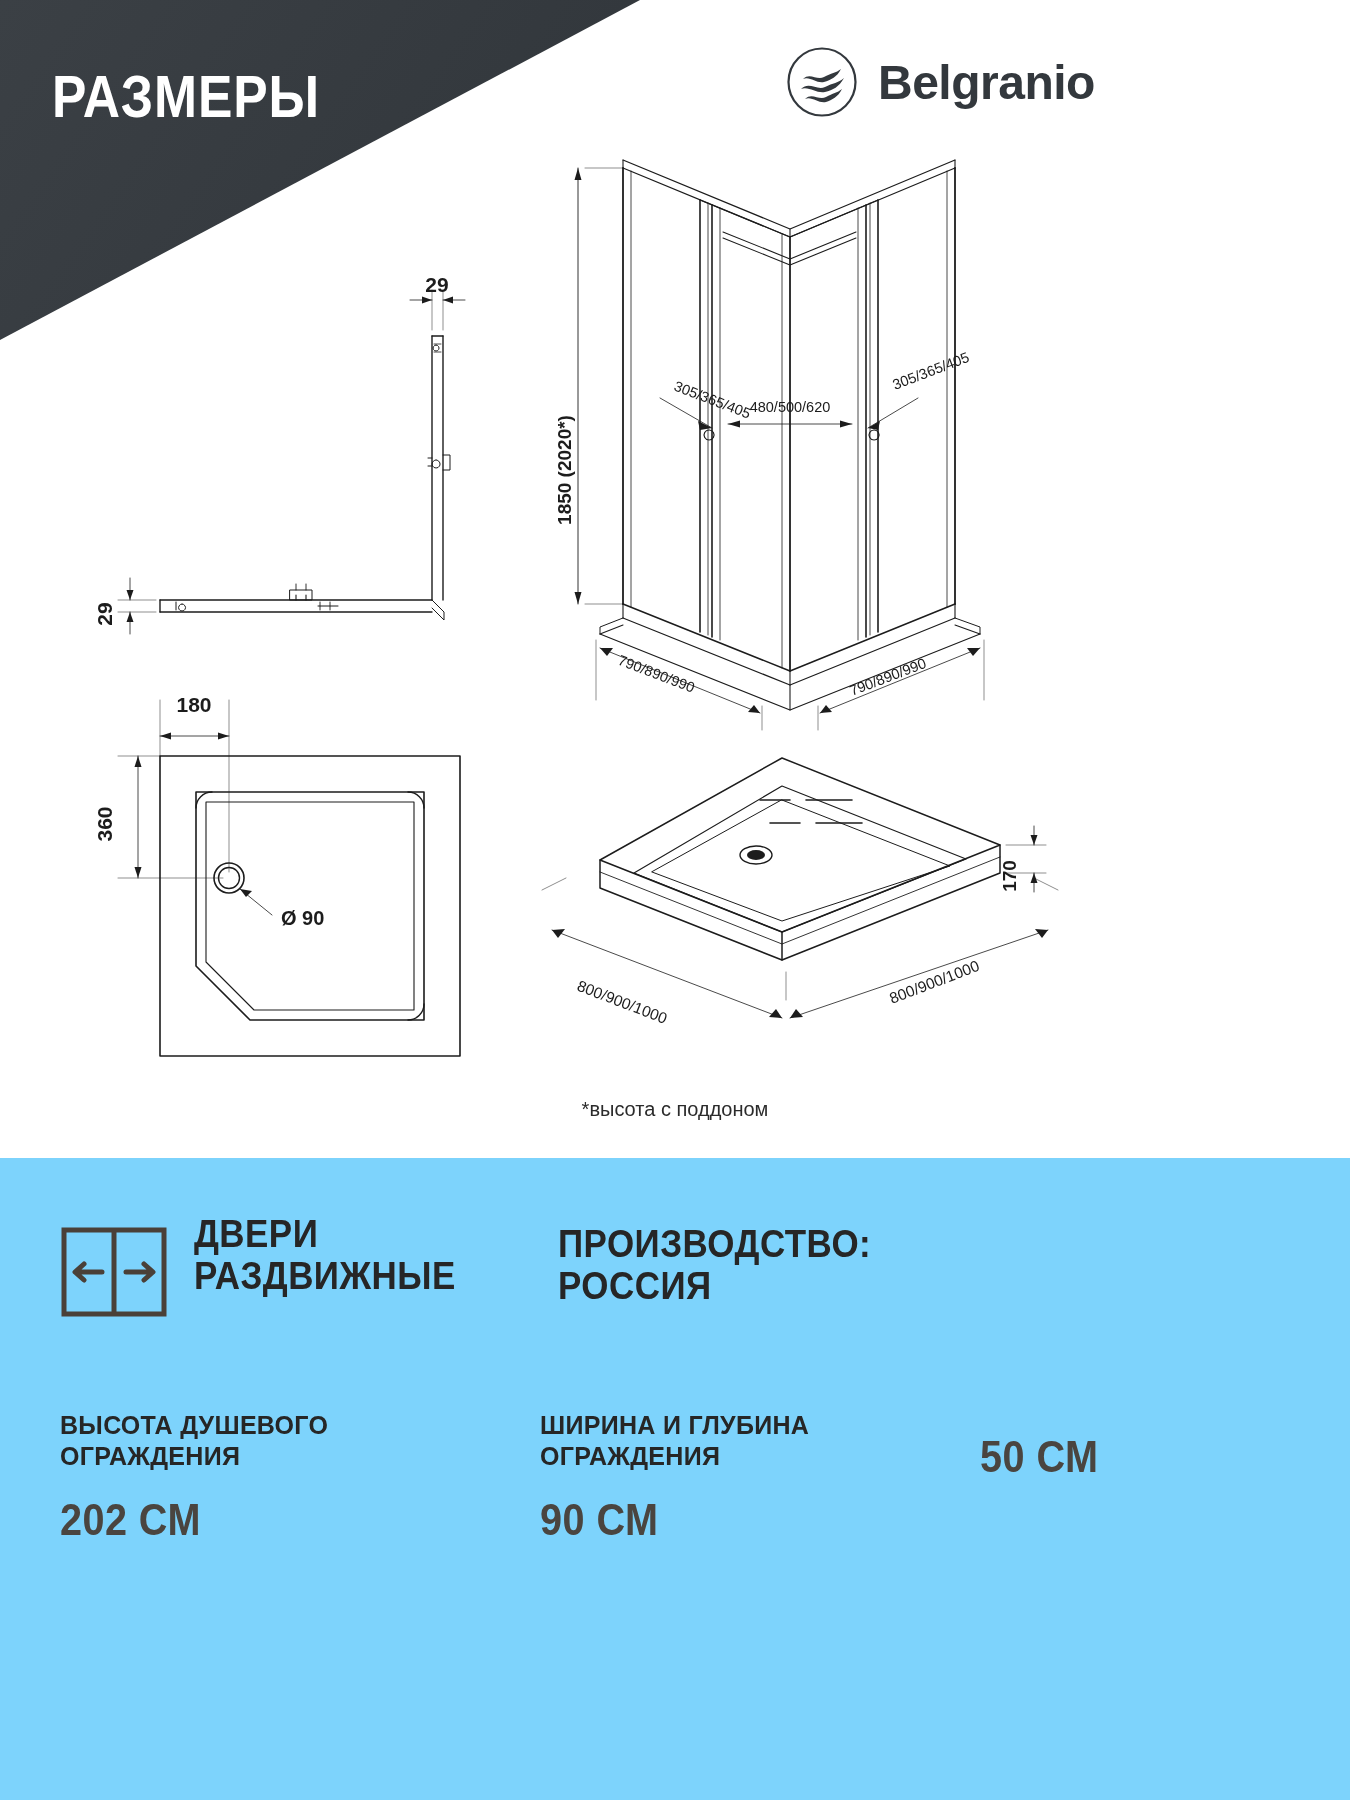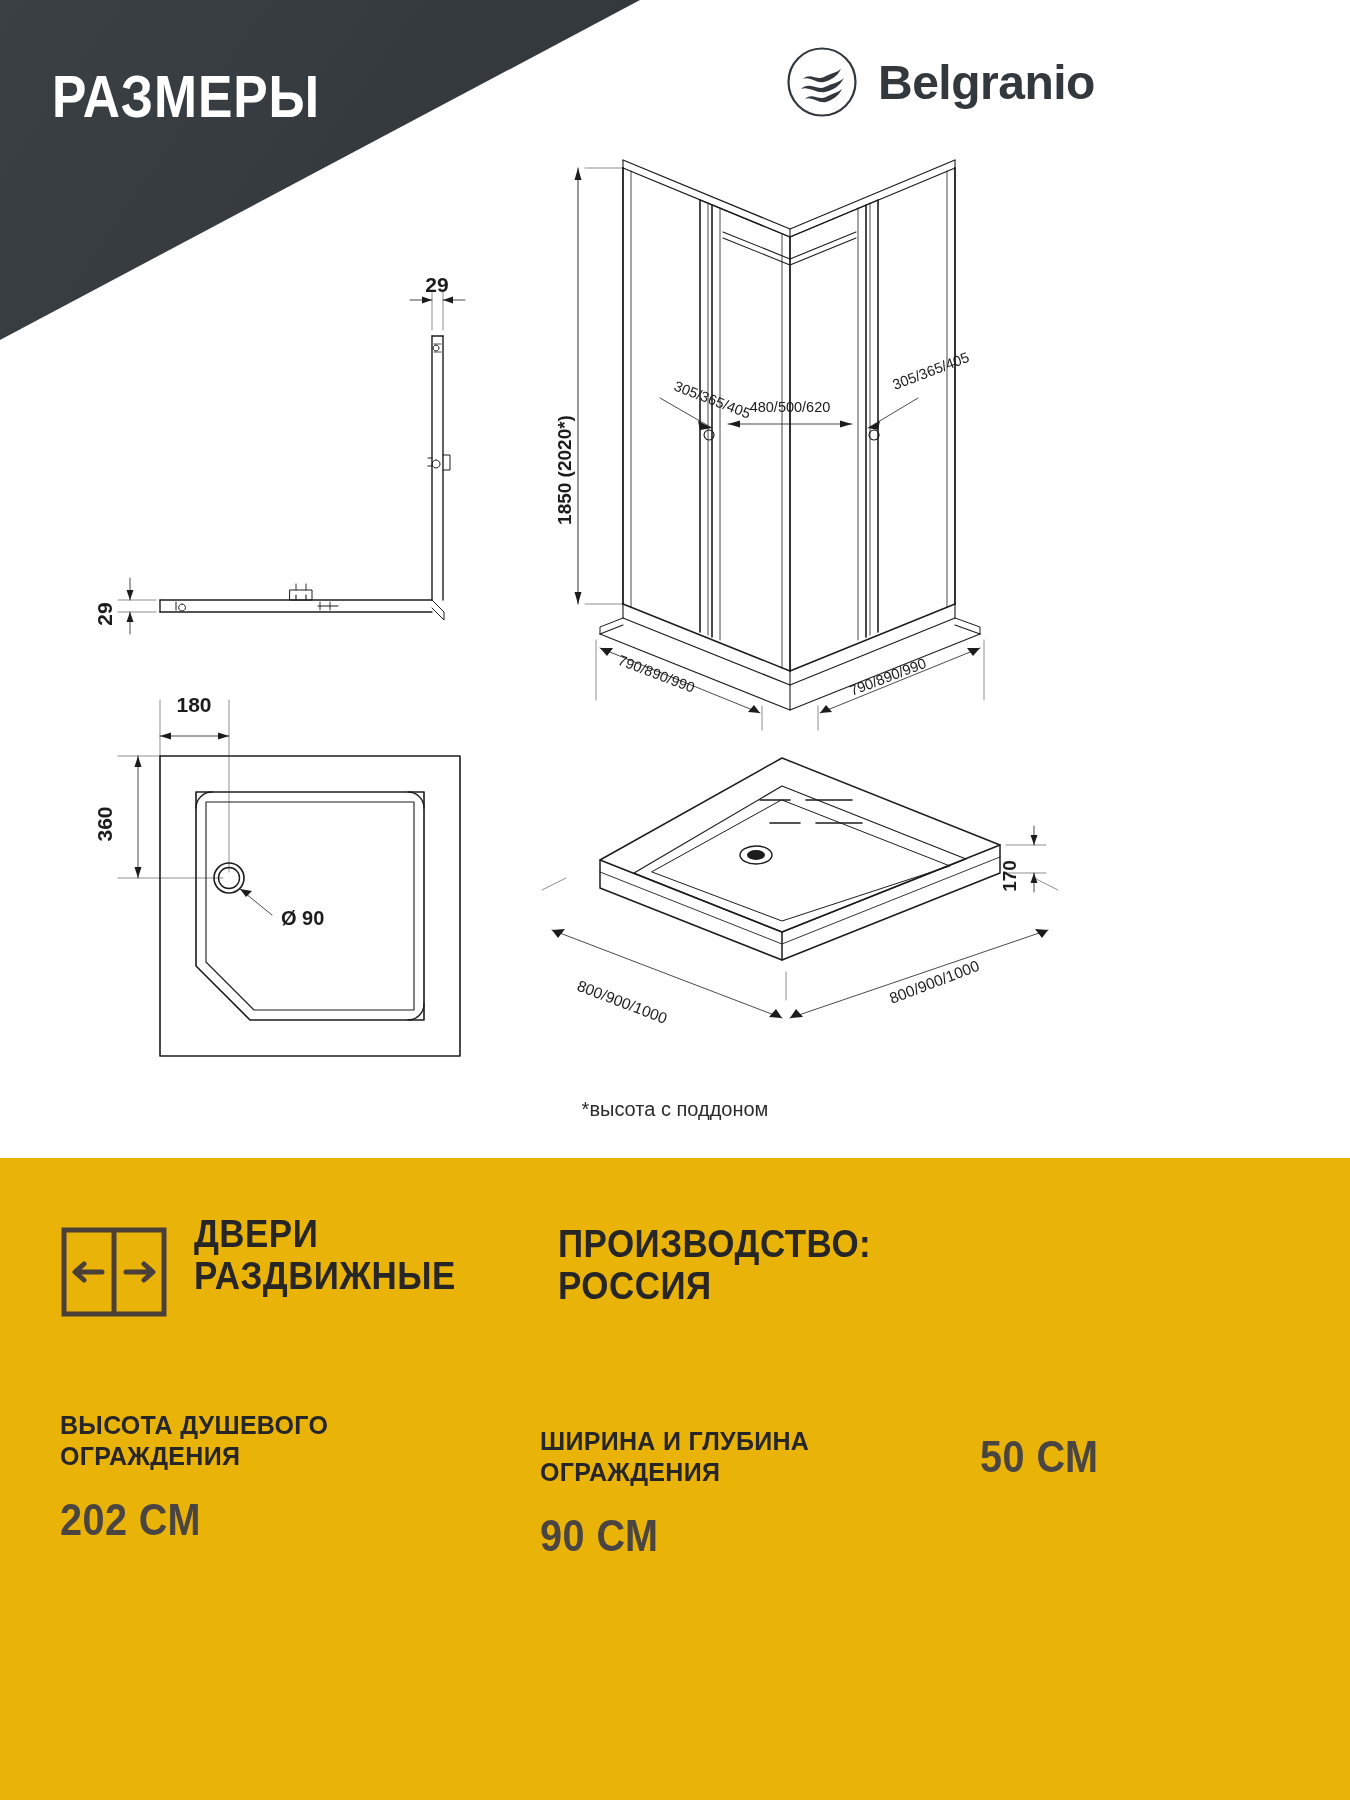--- a/index.html
+++ b/index.html
@@ -58,21 +58,21 @@
 
   #footnote{
     position:absolute; left:0; top:1098px; width:1350px;
     text-align:center; font-size:20px; color:#2b2b2b;
     z-index:4;
   }
 
   
   #info-panel{
     position:absolute; left:0; top:1158px; width:1350px; height:642px;
-    background:#eab308; z-index:3;
+    background:#7dd3fc; z-index:3;
   }
   #info-top{
     position:absolute; left:0; top:56px; width:1350px; height:180px;
     display:flex; padding-left:60px;
   }
   #doors-block{ display:flex; align-items:flex-start; width:490px; }
   #doors-icon{ width:108px; height:92px; margin-top:12px; flex:0 0 auto; }
   #doors-label{
     margin-left:26px;
     font-size:38px; font-weight:bold; color:#262626;
@@ -86,21 +86,21 @@
     transform:scaleX(.92); transform-origin:left top;
     padding-top:10px;
   }
 
   #specs{
     position:absolute; left:0; top:252px; width:1350px;
     display:flex; padding:0 60px;
   }
   .spec{ position:relative; }
   .spec-1{ width:480px; }
-  .spec-2{ width:440px;margin-top:16px; }
+  .spec-2{ width:440px; }
   .spec-3{ width:310px; }
   .spec-label{
     font-size:25px; font-weight:bold; color:#262626;
     line-height:1.25; letter-spacing:.3px;
     text-transform:uppercase;
   }
   .spec-value{
     margin-top:22px;
     font-size:44px; font-weight:bold; color:#4a4540;
     letter-spacing:.5px;

